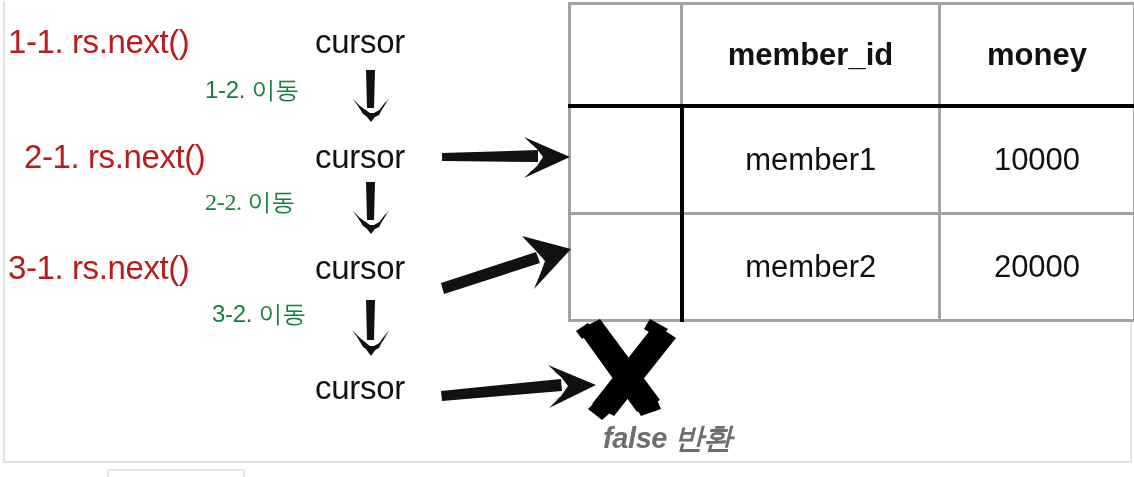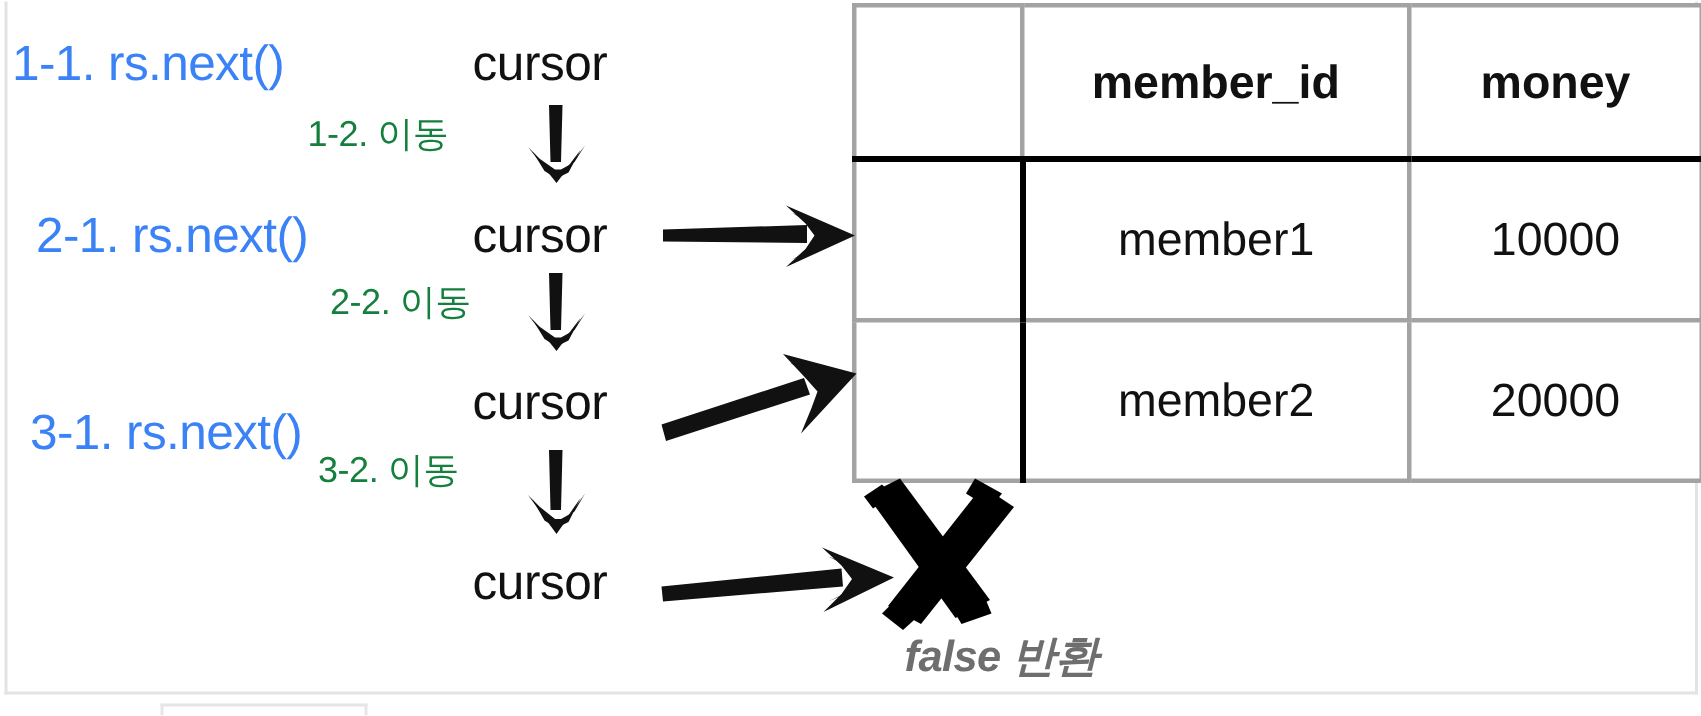--- a/index.html
+++ b/index.html
@@ -42,21 +42,21 @@
     border-bottom: none;
     box-sizing: border-box;
     background: #ffffff;
   }
 
   
   .step-label {
     position: absolute;
     font-size: 33px;
     line-height: 1;
-    color: #3b82f6;
+    color: #b91c1c;
     white-space: nowrap;
     letter-spacing: -0.4px;
   }
   .cursor-label {
     position: absolute;
     font-size: 33px;
     line-height: 1;
     color: #111111;
     white-space: nowrap;
     letter-spacing: -0.3px;
@@ -134,33 +134,33 @@
 
 <div id="screenshot">
 
   <div class="panel"></div>
   <div class="panel-stub"></div>
 
   <div class="step-label" style="left:8px; top:25px;">1-1. rs.next()</div>
 
   <div class="step-label" style="left:24px; top:140px;">2-1. rs.next()</div>
 
-  <div class="step-label" style="left:20px; top:251px;margin-top:20px;">3-1. rs.next()</div>
+  <div class="step-label" style="left:8px; top:251px;">3-1. rs.next()</div>
 
   <div class="cursor-label" style="left:315px; top:25px;">cursor</div>
 
   <div class="cursor-label" style="left:315px; top:140px;">cursor</div>
 
   <div class="cursor-label" style="left:315px; top:251px;">cursor</div>
 
   <div class="cursor-label" style="left:315px; top:371px;">cursor</div>
 
   <div class="move-label" style="left:205px; top:78px;">1-2. 이동</div>
 
-  <div class="move-label" style="left:220px; top:190px;">2-2. 이동</div>
+  <div class="move-label" style="left:205px; top:190px;font-family:Liberation Serif, serif;">2-2. 이동</div>
 
   <div class="move-label" style="left:212px; top:302px;">3-2. 이동</div>
 
   <div class="return-label" style="left:603px; top:424px;font-style:italic;">false 반환</div>
 
   <table class="rs-table">
     <colgroup>
       <col class="c-mark">
         <col class="c-id">
         <col class="c-mon">

